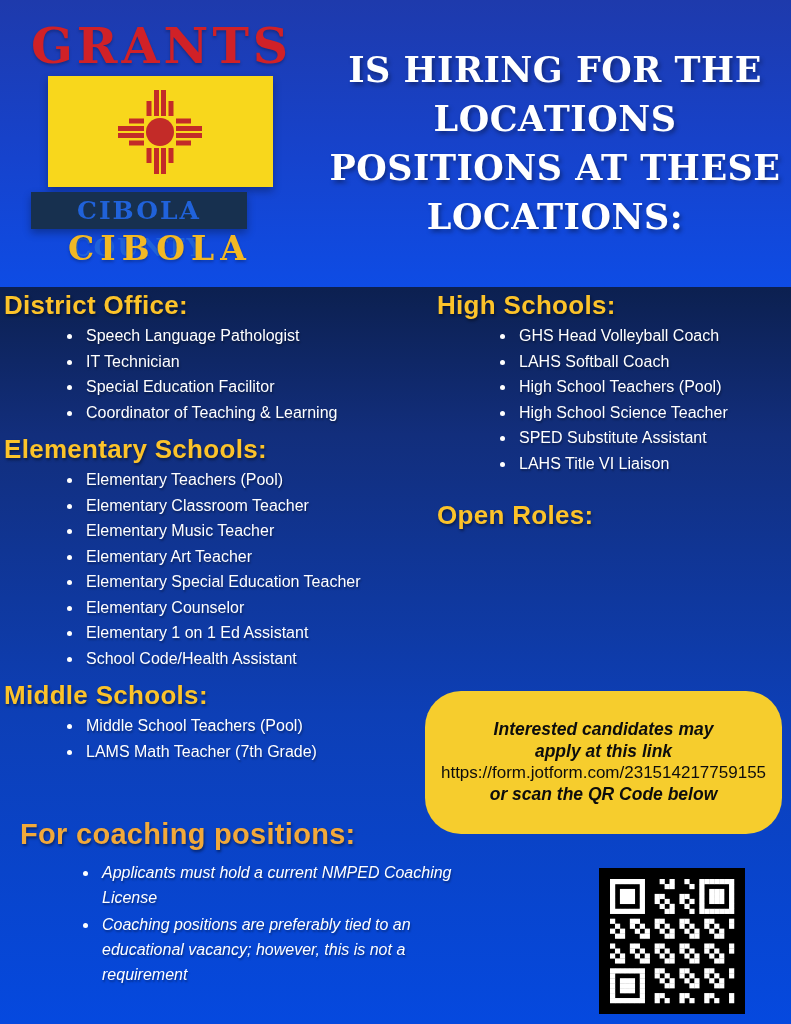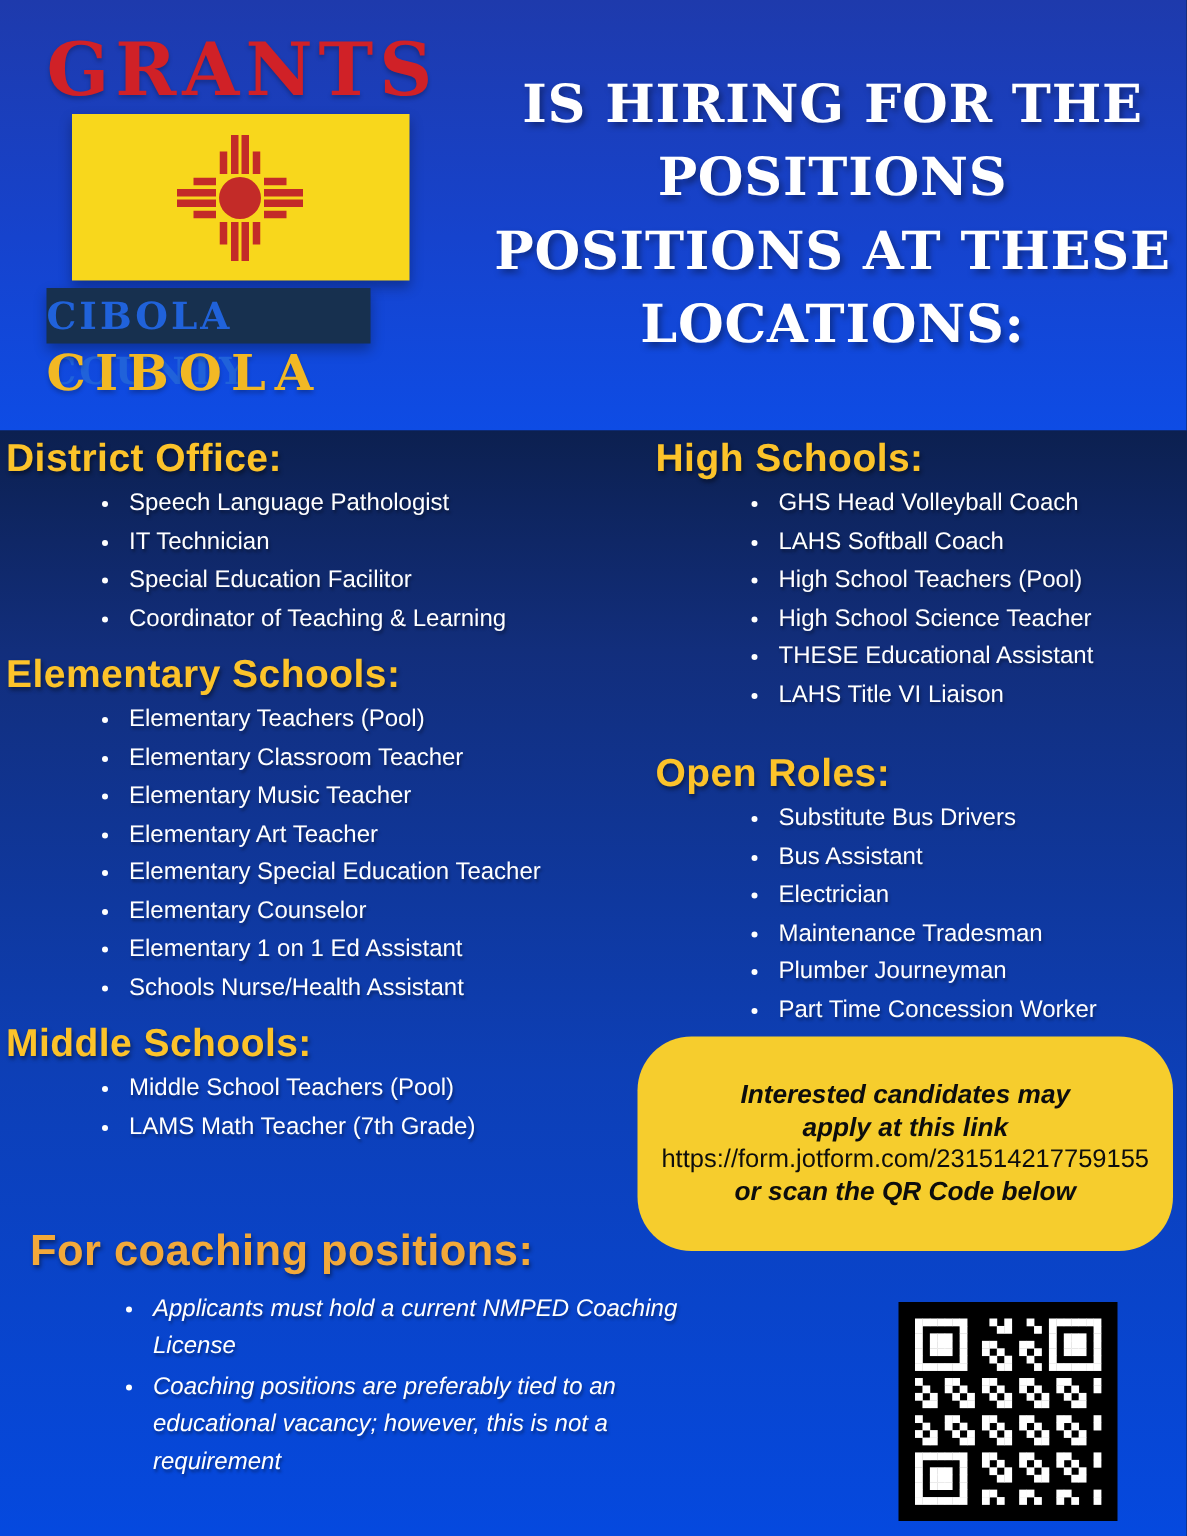--- a/index.html
+++ b/index.html
@@ -12,20 +12,21 @@
   }
   .page { position: absolute; inset: 0; width: 791px; height: 1024px; }
 
   
   .top-section {
     position: absolute; left: 0; top: 0; width: 791px; height: 287px;
     background: linear-gradient(180deg, #1e3aac 0%, #1643cd 55%, #0e4ce5 100%);
   }
   .logo {
     position: absolute; left: 31px; top: 20px; width: 258px;
+    text-align: center;
   }
   .logo-grants {
     font-family: "DejaVu Serif", serif;
     font-weight: 900; font-size: 49px; line-height: 52px;
     color: #d02127; letter-spacing: 4px;
     text-shadow: 0 2px 3px rgba(0,0,0,.25);
   }
   .flag {
     width: 225px; height: 111px; margin: 4px auto 0;
     background: #f8d71c;
@@ -142,21 +143,21 @@
           </g>
           <circle cx="50" cy="50" r="14" fill="#c32b28"></circle>
         </svg>
       </div>
       <div class="logo-cibola">CIBOLA COUNTY</div>
       <div class="logo-schools">CIBOLA</div>
     </div>
 
     <div class="headline">
       <div>IS HIRING FOR THE</div>
-      <div>POSITIONS</div>
+      <div>LOCATIONS</div>
       <div>POSITIONS AT THESE</div>
       <div>LOCATIONS:</div>
     </div>
   </div>
 
   <div class="bottom-section">
 
     <div class="col col-left">
       <div class="section-heading">District Office:</div>
       <ul class="job-list">
@@ -168,50 +169,42 @@
 
       <div class="section-heading">Elementary Schools:</div>
       <ul class="job-list">
           <li>Elementary Teachers (Pool)</li>
           <li>Elementary Classroom Teacher</li>
           <li>Elementary Music Teacher</li>
           <li>Elementary Art Teacher</li>
           <li>Elementary Special Education Teacher</li>
           <li>Elementary Counselor</li>
           <li>Elementary 1 on 1 Ed Assistant</li>
-          <li>Schools Nurse/Health Assistant</li>
+          <li>School Code/Health Assistant</li>
         </ul>
 
       <div class="section-heading">Middle Schools:</div>
       <ul class="job-list">
           <li>Middle School Teachers (Pool)</li>
           <li>LAMS Math Teacher (7th Grade)</li>
         </ul>
     </div>
 
     <div class="col col-right">
       <div class="section-heading">High Schools:</div>
       <ul class="job-list">
           <li>GHS Head Volleyball Coach</li>
           <li>LAHS Softball Coach</li>
           <li>High School Teachers (Pool)</li>
           <li>High School Science Teacher</li>
-          <li>THESE Educational Assistant</li>
+          <li>SPED Substitute Assistant</li>
           <li>LAHS Title VI Liaison</li>
         </ul>
 
       <div class="section-heading gap-before">Open Roles:</div>
-      <ul class="job-list">
-          <li>Substitute Bus Drivers</li>
-          <li>Bus Assistant</li>
-          <li>Electrician</li>
-          <li>Maintenance Tradesman</li>
-          <li>Plumber Journeyman</li>
-          <li>Part Time Concession Worker</li>
-        </ul>
     </div>
 
     <div class="apply-box">
       <div class="apply-line">Interested candidates may</div>
       <div class="apply-line">apply at this link</div>
       <div class="apply-link">https://form.jotform.com/231514217759155</div>
       <div class="apply-line">or scan the QR Code below</div>
     </div>
 
     <div class="coaching">

